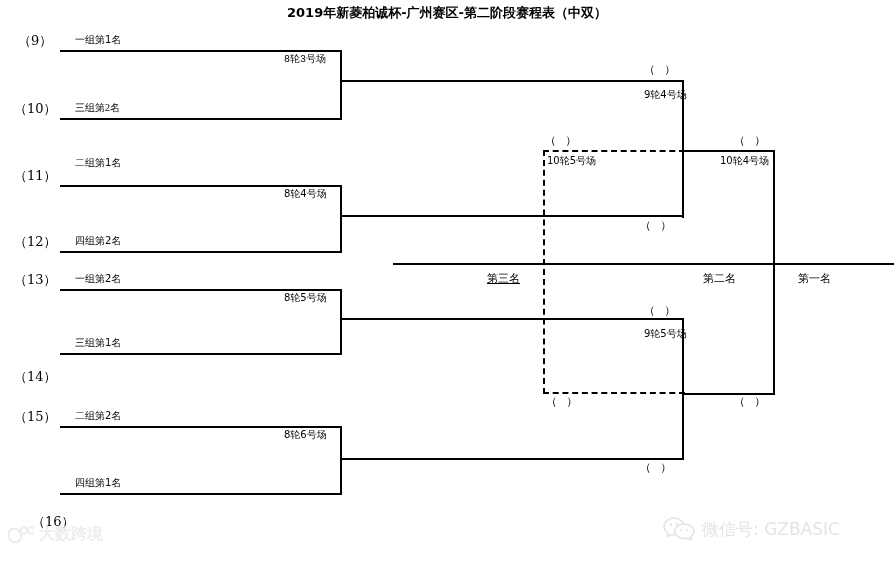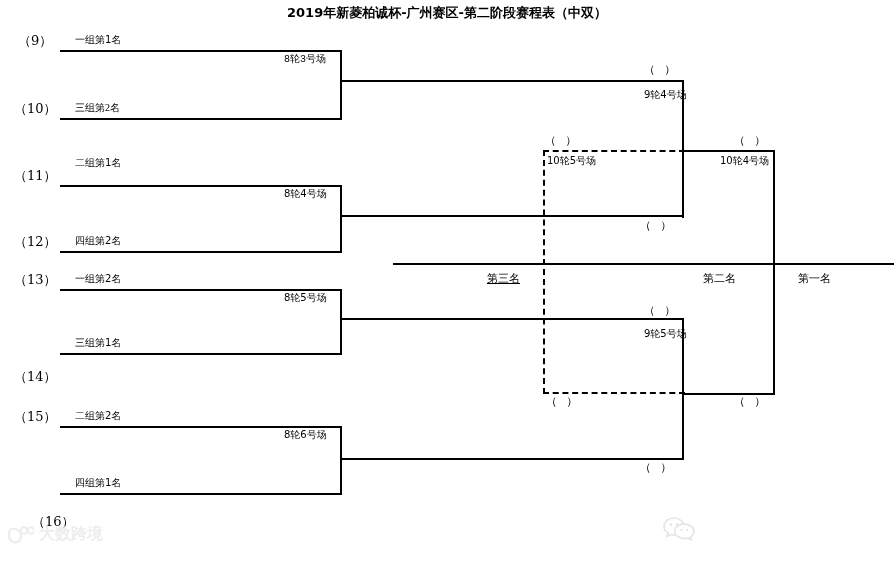--- a/index.html
+++ b/index.html
@@ -190,15 +190,16 @@
                  C8.9 18.9, 10 19, 11 19 C17 19, 21 15.2, 21 10.5 C21 6, 17 2, 11 2 Z" fill="none" stroke="#e4e4e4" stroke-width="1.6"></path>
         <circle cx="8" cy="8.5" r="1.3" fill="#e4e4e4"></circle>
         <circle cx="14" cy="8.5" r="1.3" fill="#e4e4e4"></circle>
         <path d="M21 8 C26.5 8, 31 11.3, 31 15.3 C31 17.6, 29.6 19.7, 27.4 21 L28.2 23.6
                  L25.1 22.2 C24 22.5, 22.6 22.6, 21.5 22.6 C16 22.6, 11.6 19.3, 11.6 15.3
                  C11.6 11.3, 15.8 8, 21 8 Z" fill="#ffffff" stroke="#e4e4e4" stroke-width="1.6"></path>
         <circle cx="18.5" cy="14" r="1.1" fill="#e4e4e4"></circle>
         <circle cx="24" cy="14" r="1.1" fill="#e4e4e4"></circle>
       </svg>
     </span>
+    <span class="wm-text">微信号: GZBASIC</span>
   </div>
 
 </div>
 
 </body></html>

